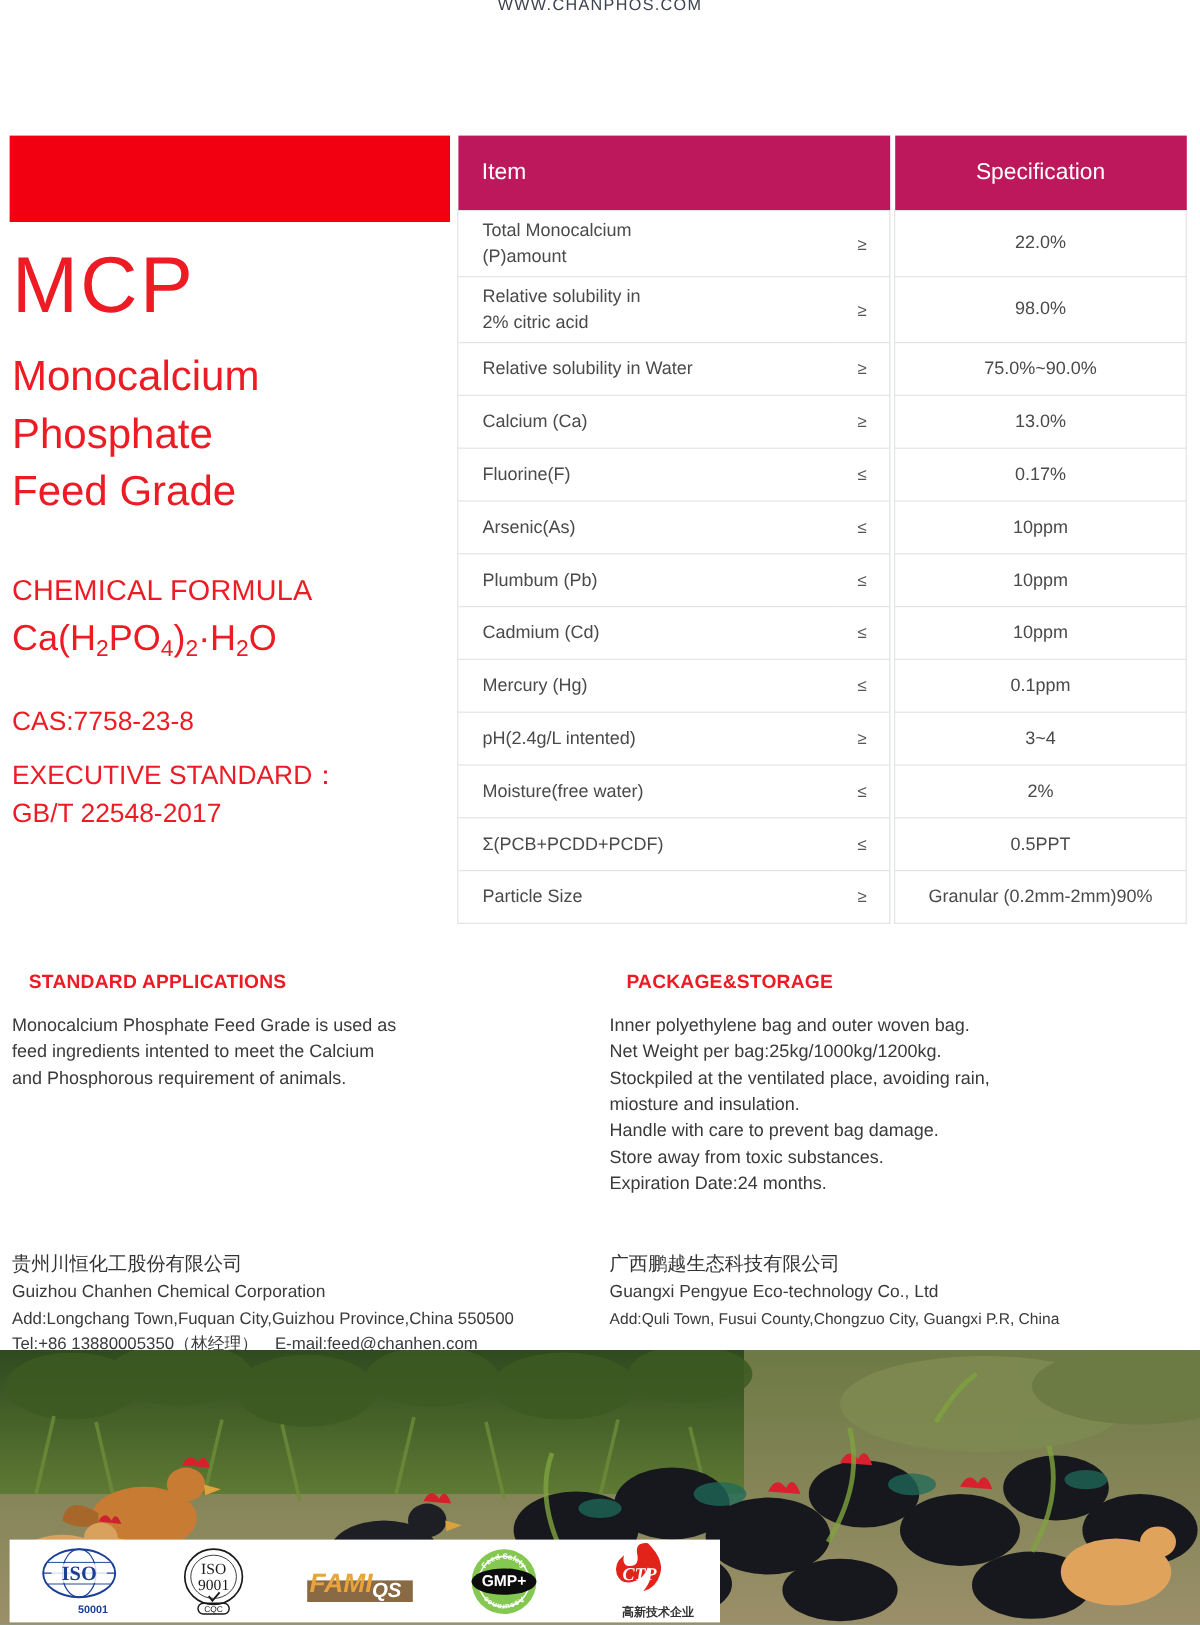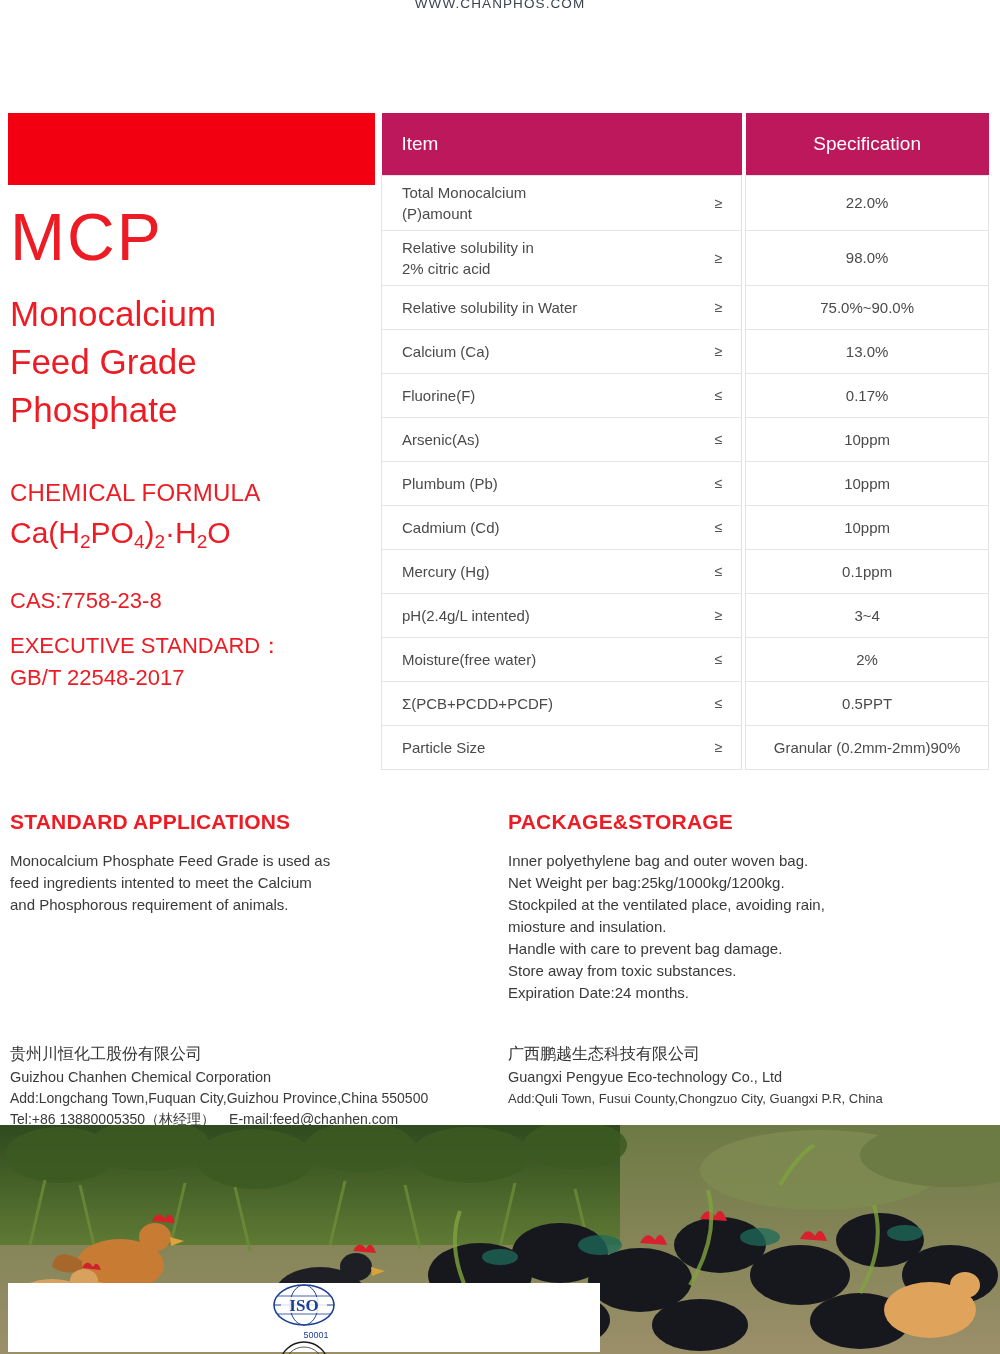--- a/index.html
+++ b/index.html
@@ -76,21 +76,21 @@
   .spec-table td.c-sym {
     width: 46px; text-align: center; font-size: 14px;
     border-left: none; border-right: 1px solid #dfe1e3; color: #555;
   }
   .spec-table td.c-val { text-align: center; }
   .spec-table tr.r-tall td { height: 53px; }
   .spec-table tr.r-norm td { height: 44px; }
 
   
   .sec-heading {
-    color: #ed1c24; font-size: 21px; font-weight: bold; letter-spacing: .2px;
+    color: #ed1c24; font-size: 16px; font-weight: bold; letter-spacing: .2px; margin-left: 14px;
   }
   .sec-body {
     color: #3a3a3a; font-size: 15px; line-height: 22px; margin-top: 16px;
     white-space: pre-line;
   }
   .sec-apps    { position: absolute; left: 10px;  top: 810px; width: 470px; }
   .sec-package { position: absolute; left: 508px; top: 810px; width: 480px; }
 
   
   .company { position: absolute; font-size: 14px; color: #3a3a3a; }
@@ -105,40 +105,40 @@
   .photo {
     position: absolute; left: 0; top: 1125px; width: 1000px; height: 229px;
     overflow: hidden; background: #4a5a34;
   }
   .photo svg { display: block; width: 1000px; height: 229px; }
 
   
   .cert-strip {
     position: absolute; left: 8px; top: 1283px;
     width: 592px; height: 69px; background: #fff;
-    display: flex; align-items: center; justify-content: space-around; flex-direction: column;
+    display: flex; align-items: center; justify-content: space-around;
   }
   .cert { display: flex; flex-direction: column; align-items: center; justify-content: center; }
-  .cert-cap { font-size: 9px; font-weight: normal; margin-top: 1px; padding-left: 24px; }
+  .cert-cap { font-size: 9px; font-weight: bold; margin-top: 1px; padding-left: 24px; }
 </style>
 </head>
 <body>
 
 <div class="page">
 
   <div class="site-url">WWW.CHANPHOS.COM</div>
 
   <div class="left-band"></div>
 
   <div class="left-col">
     <div class="prod-abbr">MCP</div>
     <div class="prod-name">
       <div>Monocalcium</div>
+      <div>Phosphate</div>
       <div>Feed Grade</div>
-      <div>Phosphate</div>
     </div>
     <div class="formula-label">CHEMICAL FORMULA</div>
     <div class="formula">Ca(H<sub>2</sub>PO<sub>4</sub>)<sub>2</sub>·H<sub>2</sub>O</div>
     <div class="cas">CAS:7758-23-8</div>
     <div class="exec-std">
       <div>EXECUTIVE STANDARD：</div>
       <div>GB/T 22548-2017</div>
     </div>
   </div>
 

